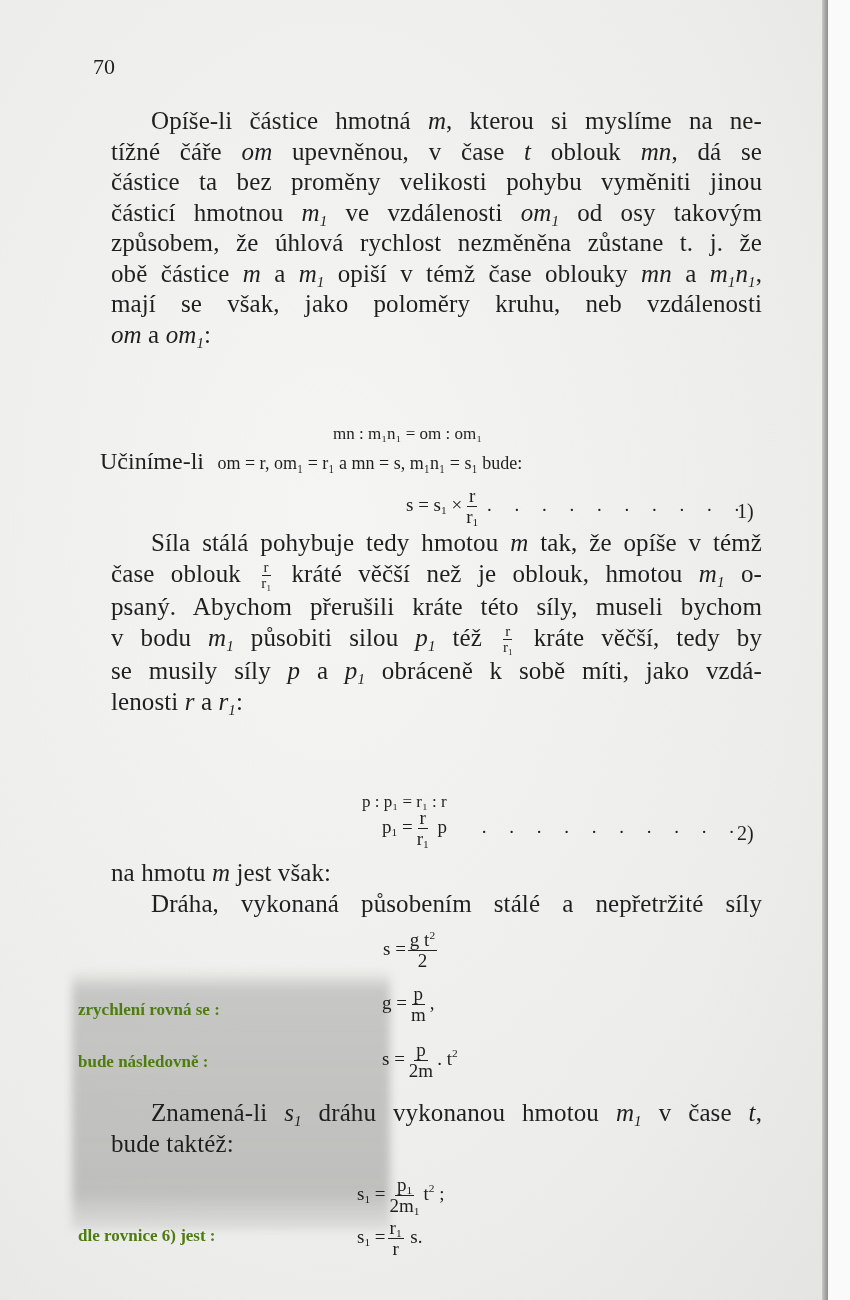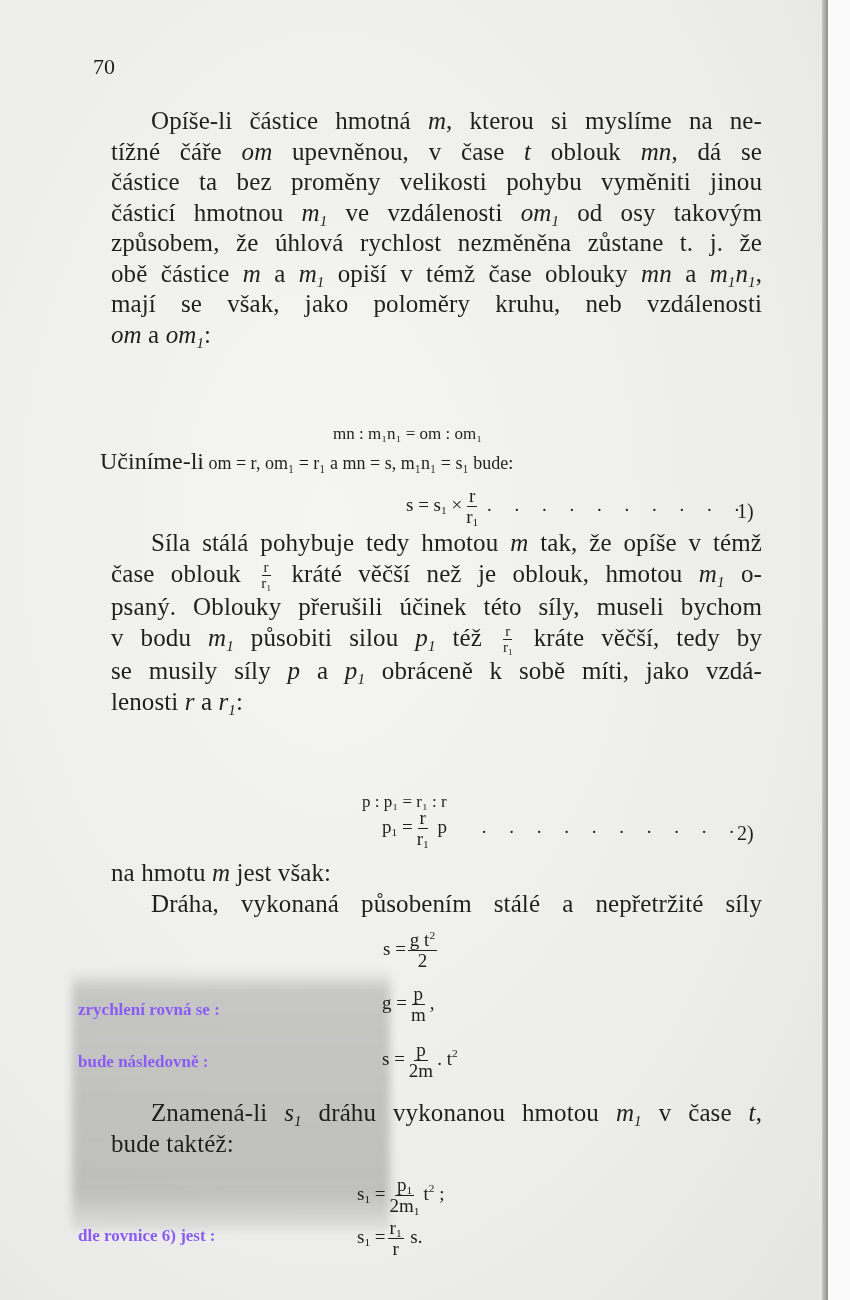--- a/index.html
+++ b/index.html
@@ -43,21 +43,21 @@
     sub { font-size: 0.6em; vertical-align: -0.3em; line-height: 0; }
     sup { font-size: 0.6em; line-height: 0; }
     .eq {
       position: absolute; font-family: "Liberation Serif", serif; font-size: 19px; white-space: nowrap;
     }
     .small { font-size: 17px; }
     .frac { display: inline-flex; flex-direction: column; align-items: center; vertical-align: middle; line-height: 1.05; margin: 0 2px; }
     .frac .num { border-bottom: 1.3px solid #222; padding: 0 2px; }
     .frac .den { padding: 0 2px; }
     .label {
-      position: absolute; font-family: "Liberation Serif", serif; font-size: 17px; font-weight: bold; color: #8b5cf6;
+      position: absolute; font-family: "Liberation Serif", serif; font-size: 17px; font-weight: bold; color: #4d7c0f;
     }
     .dots { letter-spacing: 9px; }
   </style>
 </head>
 <body>
 
 <div class="page"></div>
 <div class="edge"></div>
 <div class="edge-right"></div>
 <div class="shade"></div>
@@ -72,39 +72,39 @@
   <span class="ln">způsobem, že úhlová rychlost nezměněna zůstane t. j. že</span>
   <span class="ln">obě částice <i class="v">m</i> a <i class="v">m<sub>1</sub></i> opiší v témž čase oblouky <i class="v">mn</i> a <i class="v">m<sub>1</sub>n<sub>1</sub></i>,</span>
   <span class="ln">mají se však, jako poloměry kruhu, neb vzdálenosti</span>
   <span class="ln last"><i class="v">om</i> a <i class="v">om<sub>1</sub></i>:</span>
 </div>
 
 <div class="eq small" style="left:333px; top:424px;">mn : m₁n₁ = om : om₁</div>
 
 <div class="eq" style="left:100px; top:448px; font-size:18px;">
   <span style="font-size:24px;">Učiníme-li</span>
-  <span style="margin-left:0;">om = r, om₁ = r₁ a mn = s, m₁n₁ = s₁ bude:</span>
+  <span style="margin-left:9px;">om = r, om₁ = r₁ a mn = s, m₁n₁ = s₁ bude:</span>
 </div>
 
 <div class="eq" style="left:406px; top:486px;">
   s = s<sub>1</sub> ×<span class="frac">
       <span class="num">r</span>
       <span class="den">r<sub>1</sub></span>
     </span>
   <span class="dots">. . . . . . . . . .</span>
 </div>
 <div class="eq" style="left:737px; top:500px; font-size:20px;">1)</div>
 
 <div class="para" style="top:528px;">
   <span class="ln indent">Síla stálá pohybuje tedy hmotou <i class="v">m</i> tak, že opíše v témž</span>
   <span class="ln">čase oblouk <span class="frac" style="font-size:15px;">
         <span class="num">r</span>
         <span class="den">r<sub>1</sub></span>
       </span> kráté věčší než je oblouk, hmotou <i class="v">m<sub>1</sub></i> o-</span>
-  <span class="ln">psaný. Oblouky přerušili účinek této síly, museli bychom</span>
+  <span class="ln">psaný. Abychom přerušili kráte této síly, museli bychom</span>
   <span class="ln">v bodu <i class="v">m<sub>1</sub></i> působiti silou <i class="v">p<sub>1</sub></i> též <span class="frac" style="font-size:15px;">
         <span class="num">r</span>
         <span class="den">r<sub>1</sub></span>
       </span> kráte věčší, tedy by</span>
   <span class="ln">se musily síly <i class="v">p</i> a <i class="v">p<sub>1</sub></i> obráceně k sobě míti, jako vzdá-</span>
   <span class="ln last">lenosti <i class="v">r</i> a <i class="v">r<sub>1</sub></i>:</span>
 </div>
 
 <div class="eq small" style="left:362px; top:792px;">p : p₁ = r₁ : r</div>
 

